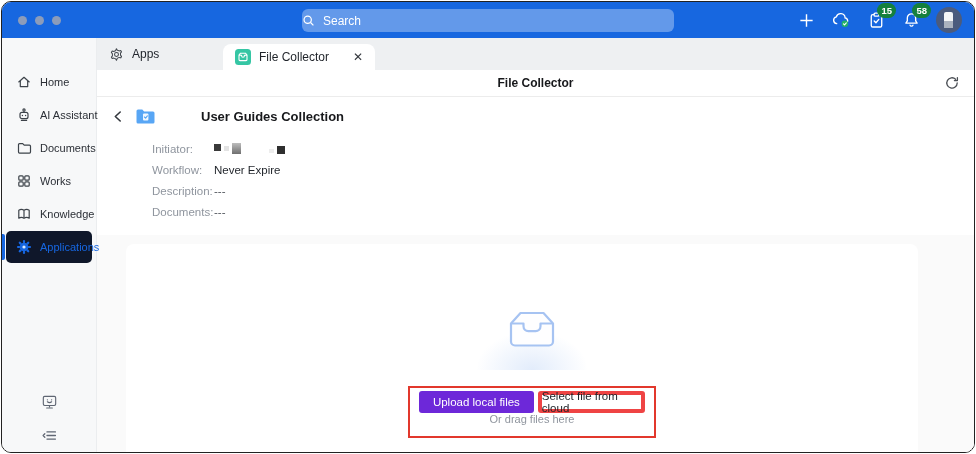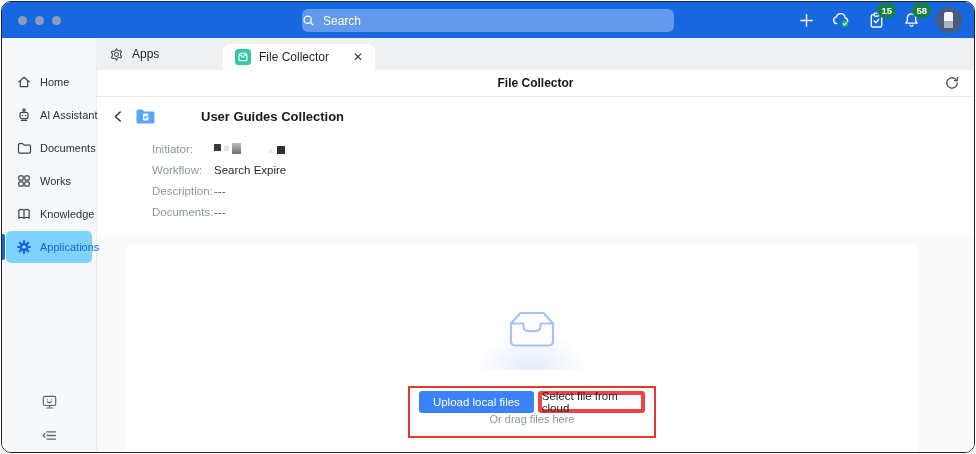--- a/index.html
+++ b/index.html
@@ -19,21 +19,21 @@
   .avatar .glyph { position:absolute; left:8px; top:5px; width:9px; height:13px; background:#f4f5f7; border-radius:2px; }
   .avatar .glyph2 { position:absolute; left:8px; top:14px; width:9px; height:7px; background:#aab2bf; }
 
   
   .app-body { flex:1; display:flex; min-height:0; }
 
   
   .sidebar { width:95px; background:#f7f8f9; border-right:1px solid #ebedef; position:relative; padding-top:28px; }
   .nav-item { height:32px; margin:0 4px 1px; border-radius:5px; display:flex; align-items:center; gap:8px; padding-left:10px; font-size:11px; color:#2b2f36; position:relative; cursor:default; white-space:nowrap; }
   .nav-item svg { flex:0 0 auto; }
-  .nav-item.active { background:#7dd3fc; color:#1666e0; }
+  .nav-item.active { background:#0f172a; color:#1666e0; }
   .nav-item.active::before { content:""; position:absolute; left:-4px; top:3px; width:3px; height:26px; background:#1666e0; border-radius:0 2px 2px 0; }
   .side-bottom { position:absolute; bottom:8px; left:0; width:100%; display:flex; flex-direction:column; align-items:center; gap:15px; }
 
   
   .content { flex:1; display:flex; flex-direction:column; min-width:0; background:#fff; }
 
   
   .tabstrip { height:32px; background:#eef0f2; display:flex; align-items:flex-end; flex:0 0 32px; }
   .tab-apps { align-self:center; display:flex; align-items:center; gap:8px; font-size:12px; color:#23272e; padding:0 14px 0 12px; width:118px; }
   .tab-active { margin-left:8px; height:26px; background:#fff; border-radius:8px 8px 0 0; display:flex; align-items:center; gap:8px; padding:0 12px; font-size:12px; color:#1f2329; }
@@ -64,21 +64,21 @@
 
   
   .main { flex:1; background:#fafafa; padding:9px 56px 0 29px; min-height:0; }
   .card { background:#fff; border-radius:8px 8px 0 0; height:100%; display:flex; flex-direction:column; align-items:center; }
   .empty-wrap { margin-top:56px; position:relative; width:120px; height:70px; transform:translateX(10px); }
   .halo { position:absolute; left:50%; bottom:0; transform:translateX(-50%); width:110px; height:38px; background:radial-gradient(ellipse at 50% 100%, #e2ecfb 0%, rgba(226,236,251,0) 72%); border-radius:55px 55px 0 0; }
   .tray { position:absolute; left:50%; top:6px; transform:translateX(-50%); }
   .annotation { margin-top:16px; transform:translateX(10px); width:248px; border:2px solid #e2382c; padding:3px 9px 11px; }
   .btn-row { display:flex; gap:4px; justify-content:center; }
   .btn { height:22px; border-radius:3px; font-size:11.5px; display:flex; align-items:center; justify-content:center; cursor:pointer; }
-  .btn-primary { width:118px; background:#3b82f6; color:#fff; }
+  .btn-primary { width:118px; background:#6d28d9; color:#fff; }
   .btn-secondary { width:110px; background:#fff; color:#1f2329; border:4px solid #ef4444; }
   .drag-hint { text-align:center; font-size:11px; color:#8f959e; }
 </style>
 </head>
 <body>
 
 <div class="window">
 
   <div class="titlebar">
     <div class="traffic">
@@ -257,21 +257,21 @@
                 <i class="rx1"></i>
                 <i class="rx2"></i>
                 <i class="rx3"></i>
                 <i class="rxgap"></i>
                 <i class="rx4"></i>
                 <i class="rx5"></i>
               </span>
           </div>
           <div class="field">
             <span class="lbl">Workflow:</span>
-            <span class="val">Search Expire</span>
+            <span class="val">Never Expire</span>
           </div>
           <div class="field">
             <span class="lbl">Description:</span>
             <span class="val dim">---</span>
           </div>
           <div class="field">
             <span class="lbl">Documents:</span>
             <span class="val dim">---</span>
           </div>
         </div>

